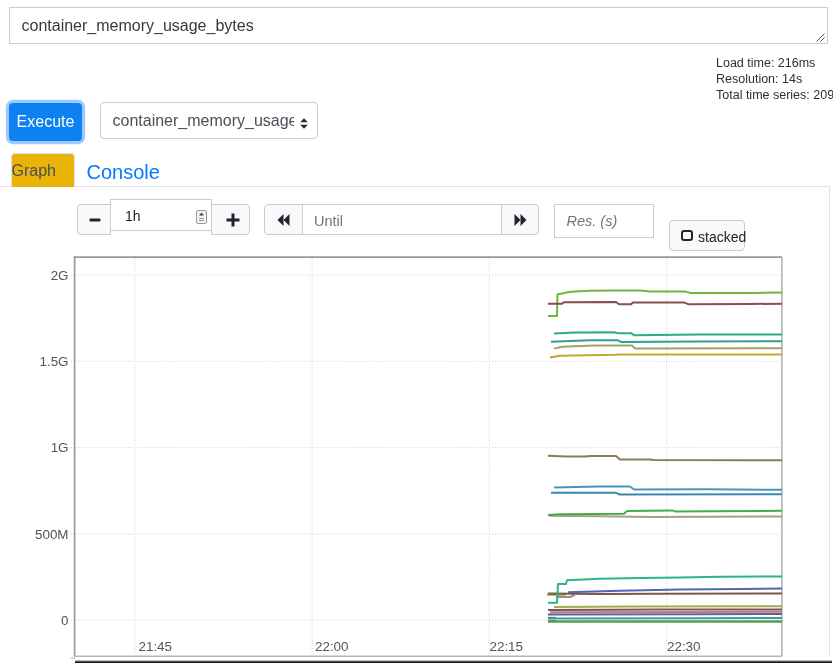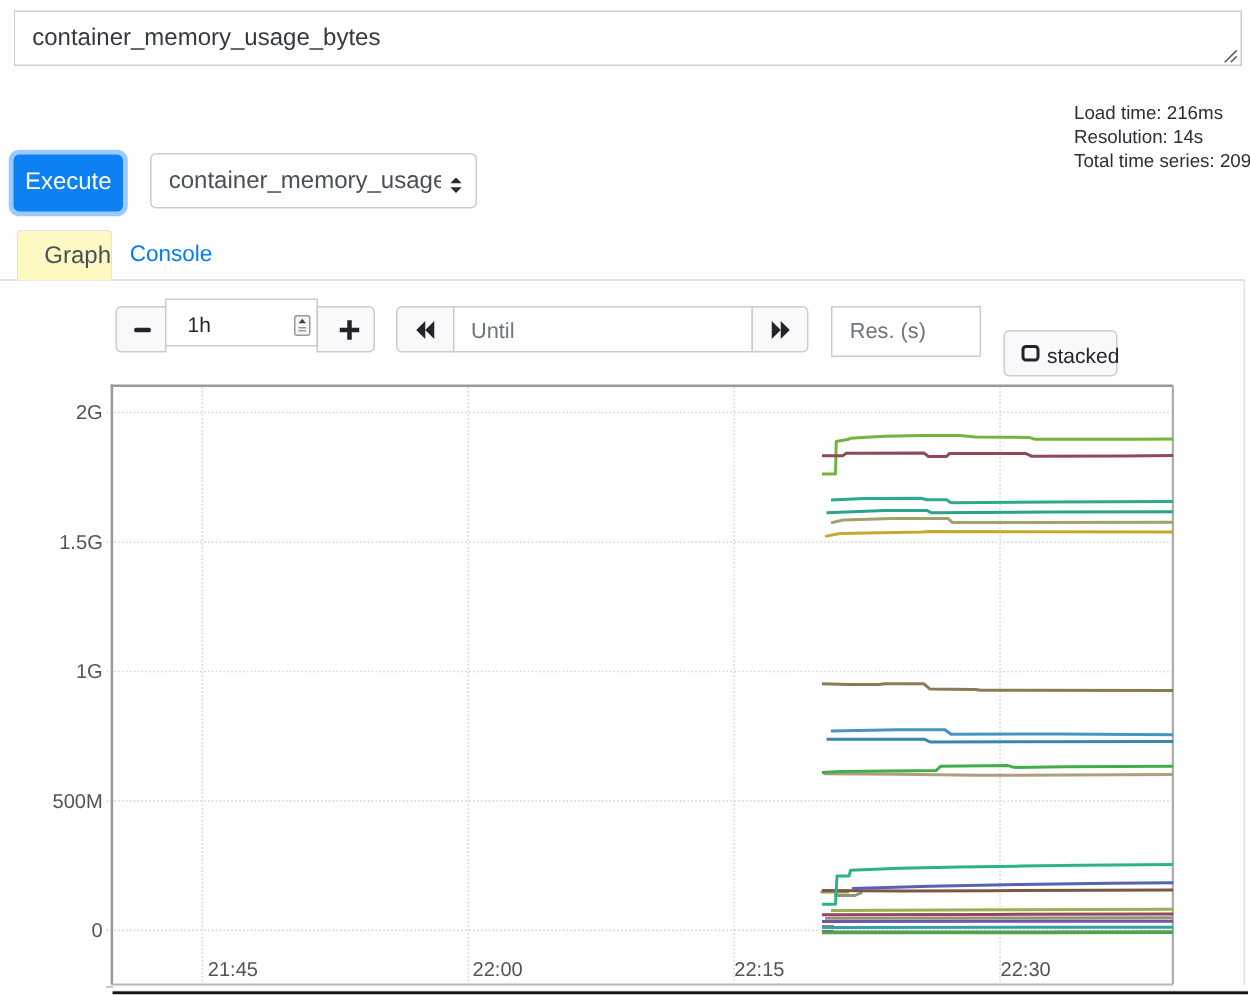--- a/index.html
+++ b/index.html
@@ -11,37 +11,37 @@
 <body>
 <div style="opacity:0.999;">
 
 <div class="abs" style="left:9px; top:6.5px; width:819px; height:37.5px; border:1px solid #ccc; background:#fff;">
   <div class="abs" style="left:11.5px; top:9px; font-size:16px; color:#343a40;">container_memory_usage_bytes</div>
   <svg class="abs" style="right:2px; bottom:1.5px;" width="9" height="9" viewBox="0 0 9 9">
     <path d="M0.5 8.5 L8.5 0.5 M4.5 8.5 L8.5 4.5" stroke="#555" stroke-width="1" fill="none"></path>
   </svg>
 </div>
 
-<div class="abs" style="left:716px; top:55px; font-size:12.5px; color:#2b3035; line-height:16.2px; white-space:nowrap;margin-top:12px;">
+<div class="abs" style="left:716px; top:55px; font-size:12.5px; color:#2b3035; line-height:16.2px; white-space:nowrap;">
   Load time: 216ms<br>Resolution: 14s<br>Total time series: 209
 </div>
 
 <div class="abs" style="left:9px; top:102.5px; width:73px; height:38.5px; background:#0d80f2; border-radius:4px; box-shadow:0 0 0 3.2px rgba(0,123,255,0.4); color:#fff; font-size:16px; text-align:center; line-height:38.5px;">Execute</div>
 
 <div class="abs" style="left:100px; top:101.5px; width:218px; height:37.5px; border:1px solid #ccc; border-radius:4px; background:#fff;">
   <div class="abs" style="left:11.5px; top:9.5px; width:181.5px; overflow:hidden; white-space:nowrap; font-size:16px; color:#495057;">container_memory_usage_bytes</div>
   <svg class="abs" style="left:198px; top:15.5px;" width="10" height="11" viewBox="0 0 10 11">
     <path d="M1.2 4.2 L5 0.3 L8.8 4.2 Z" fill="#252b31"></path>
     <path d="M1.2 6.8 L5 10.7 L8.8 6.8 Z" fill="#252b31"></path>
   </svg>
 </div>
 
 <div class="abs" style="left:0; top:186px; width:830px; height:1px; background:#dee2e6;"></div>
-<div class="abs" style="left:10.5px; top:152.5px; width:64.5px; height:34.5px; background:#fef9c3; border:1px solid #dee2e6; border-bottom:none; border-radius:4px 4px 0 0; font-size:16px; color:#495057; text-align:right; line-height:33px;">Graph</div>
-<div class="abs" style="left:86.5px; top:161px; font-size:15px; color:#007bff;">Console</div>
+<div class="abs" style="left:10.5px; top:152.5px; width:64.5px; height:34.5px; background:#eab308; border:1px solid #dee2e6; border-bottom:none; border-radius:4px 4px 0 0; font-size:16px; color:#495057; text-align:left; line-height:33px;">Graph</div>
+<div class="abs" style="left:86.5px; top:161px; font-size:20px; color:#007bff;">Console</div>
 
 <div class="abs btnl" style="left:76.5px; top:203.5px; width:34.5px; height:31.5px; border-radius:4px 0 0 4px;">
   <svg width="12" height="12" viewBox="0 0 12 12" style="position:absolute; left:11px; top:9.5px;">
         <rect x="0.5" y="4.5" width="11" height="3" rx="1" fill="#212529"></rect>
       </svg>
 </div>
 <div class="abs" style="left:110px; top:199px; width:101.5px; height:31.5px; border:1px solid #ccc; background:#fff;">
   <div class="abs" style="left:14px; top:8px; font-size:14px; color:#212529;">1h</div>
   <div class="abs" style="left:85px; top:9.5px; width:11px; height:14px; border:1px solid #999; border-radius:2px; background:#f5f5f5;">
     <svg width="9" height="12" viewBox="0 0 9 12" style="display:block;margin:0 auto;">
@@ -66,21 +66,21 @@
 <div class="abs" style="left:301.5px; top:203.5px; width:200px; height:31.5px; border:1px solid #ccc; background:#fff;">
   <div class="abs" style="left:11.5px; top:8px; font-size:14.5px; color:#6c757d;">Until</div>
 </div>
 <div class="abs btnl" style="left:500.5px; top:203.5px; width:38px; height:31.5px; border-radius:0 4px 4px 0;">
   <svg width="13" height="12" viewBox="0 0 13 12" style="position:absolute; left:12px; top:9.5px;">
     <path d="M0.5 0 L6.5 6 L0.5 12 Z" fill="#212529"></path>
     <path d="M6.5 0 L12.5 6 L6.5 12 Z" fill="#212529"></path>
   </svg>
 </div>
 
-<div class="abs" style="left:554px; top:203.5px; width:100px; height:34px; border:1px solid #ccc; background:#fff;">
+<div class="abs" style="left:554px; top:203.5px; width:100px; height:34px; border:1px solid #ccc; background:#fff;font-style:italic;">
   <div class="abs" style="left:11.5px; top:8px; font-size:14.5px; color:#6c757d;">Res. (s)</div>
 </div>
 
 <div class="abs btnl" style="left:669px; top:203.5px; width:76px; height:31.5px; border-radius:4px;margin-top:16px;">
   <div class="abs" style="left:11px; top:9px; width:11.5px; height:11.5px; border:2px solid #212529; border-radius:3px;"></div>
   <div class="abs" style="left:28px; top:8px; font-size:14px; color:#212529;">stacked</div>
 </div>
 
 <div class="abs" style="left:829px; top:187px; width:1px; height:470px; background:#dee2e6;"></div>
 

